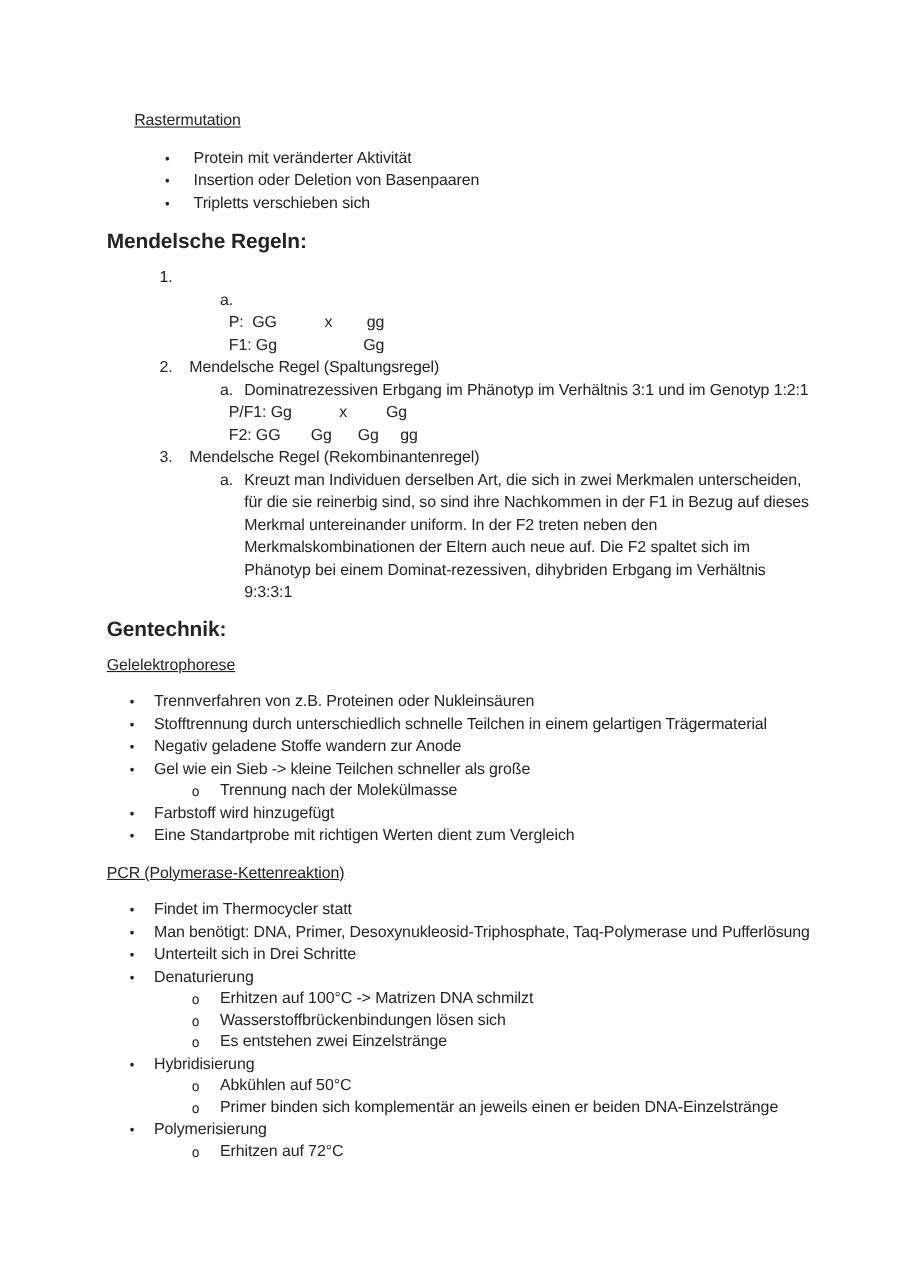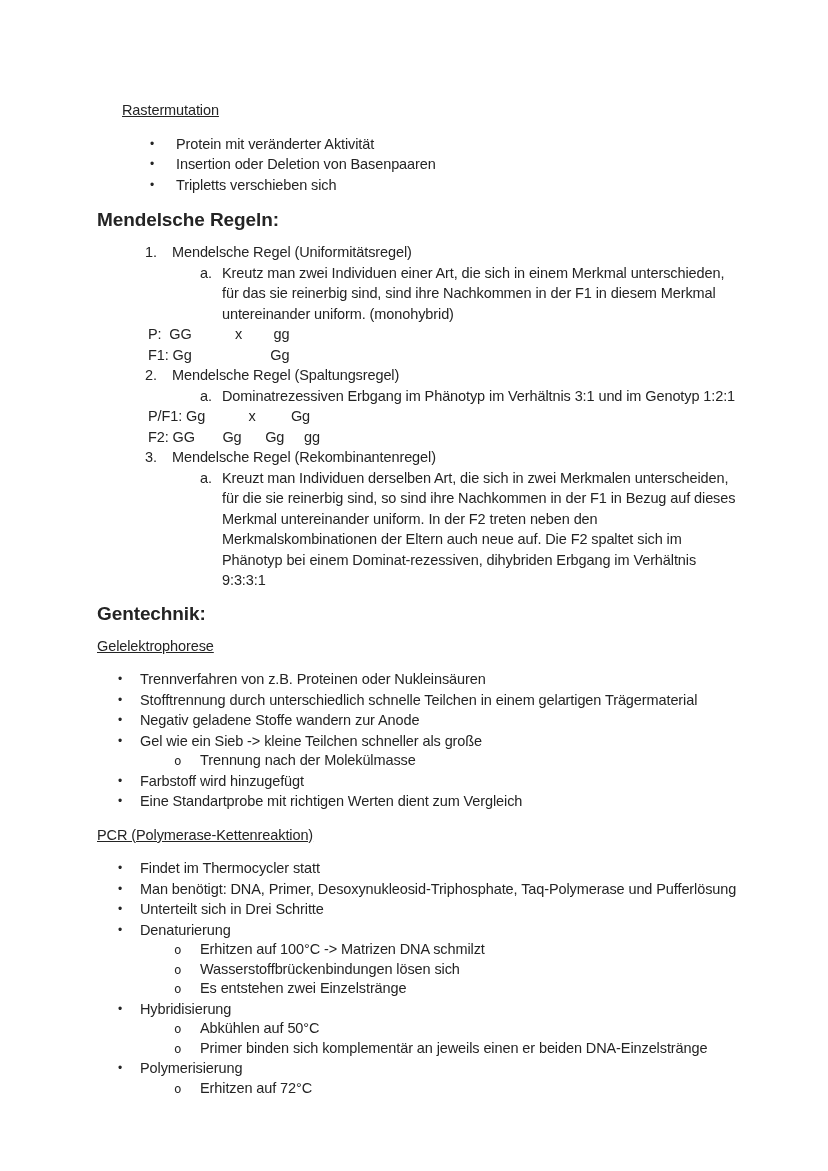--- a/index.html
+++ b/index.html
@@ -46,21 +46,21 @@
   .marker.dot{font-size:12px;}
   .marker.circ{font-family:"DejaVu Sans Mono",monospace;font-size:12.5px;}
   
   #mendel-list{margin:0 0 10px 0;}
   .rule-title{display:flex;padding-left:48px;white-space:nowrap;}
   .rule-title .num{flex:0 0 27px;}
   .a-row{display:flex;padding-left:103px;}
   .a-row .letter{flex:0 0 22px;}
   .a-text{min-width:0;}
   .pline{display:block;white-space:pre;}
-  .gline{white-space:pre;margin-left:51px;}
+  .gline{white-space:pre;margin-left:111px;}
 </style>
 </head>
 <body>
 
 <div class="page">
 
   <div class="indent1">
     <div class="h-underline">Rastermutation</div>
   </div>
 
@@ -78,29 +78,23 @@
         <span class="btxt">Tripletts verschieben sich</span>
       </li>
     </ul>
 
   <div class="h-bold">Mendelsche Regeln:</div>
 
   <ol id="mendel-list">
       <li class="rule">
         <div class="rule-title">
           <span class="num">1.</span>
-          <span class="rtitle">Mendelsche Regel (Uniformitätsregel)</span>
         </div>
         <div class="a-row">
           <span class="letter">a.</span>
-          <div class="a-text">
-            <span class="pline">Kreutz man zwei Individuen einer Art, die sich in einem Merkmal unterschieden,</span>
-            <span class="pline">für das sie reinerbig sind, sind ihre Nachkommen in der F1 in diesem Merkmal</span>
-            <span class="pline">untereinander uniform. (monohybrid)</span>
-          </div>
         </div>
         <div class="gline">P:  GG           x        gg</div>
         <div class="gline">F1: Gg                    Gg</div>
       </li>
       <li class="rule">
         <div class="rule-title">
           <span class="num">2.</span>
           <span class="rtitle">Mendelsche Regel (Spaltungsregel)</span>
         </div>
         <div class="a-row">

